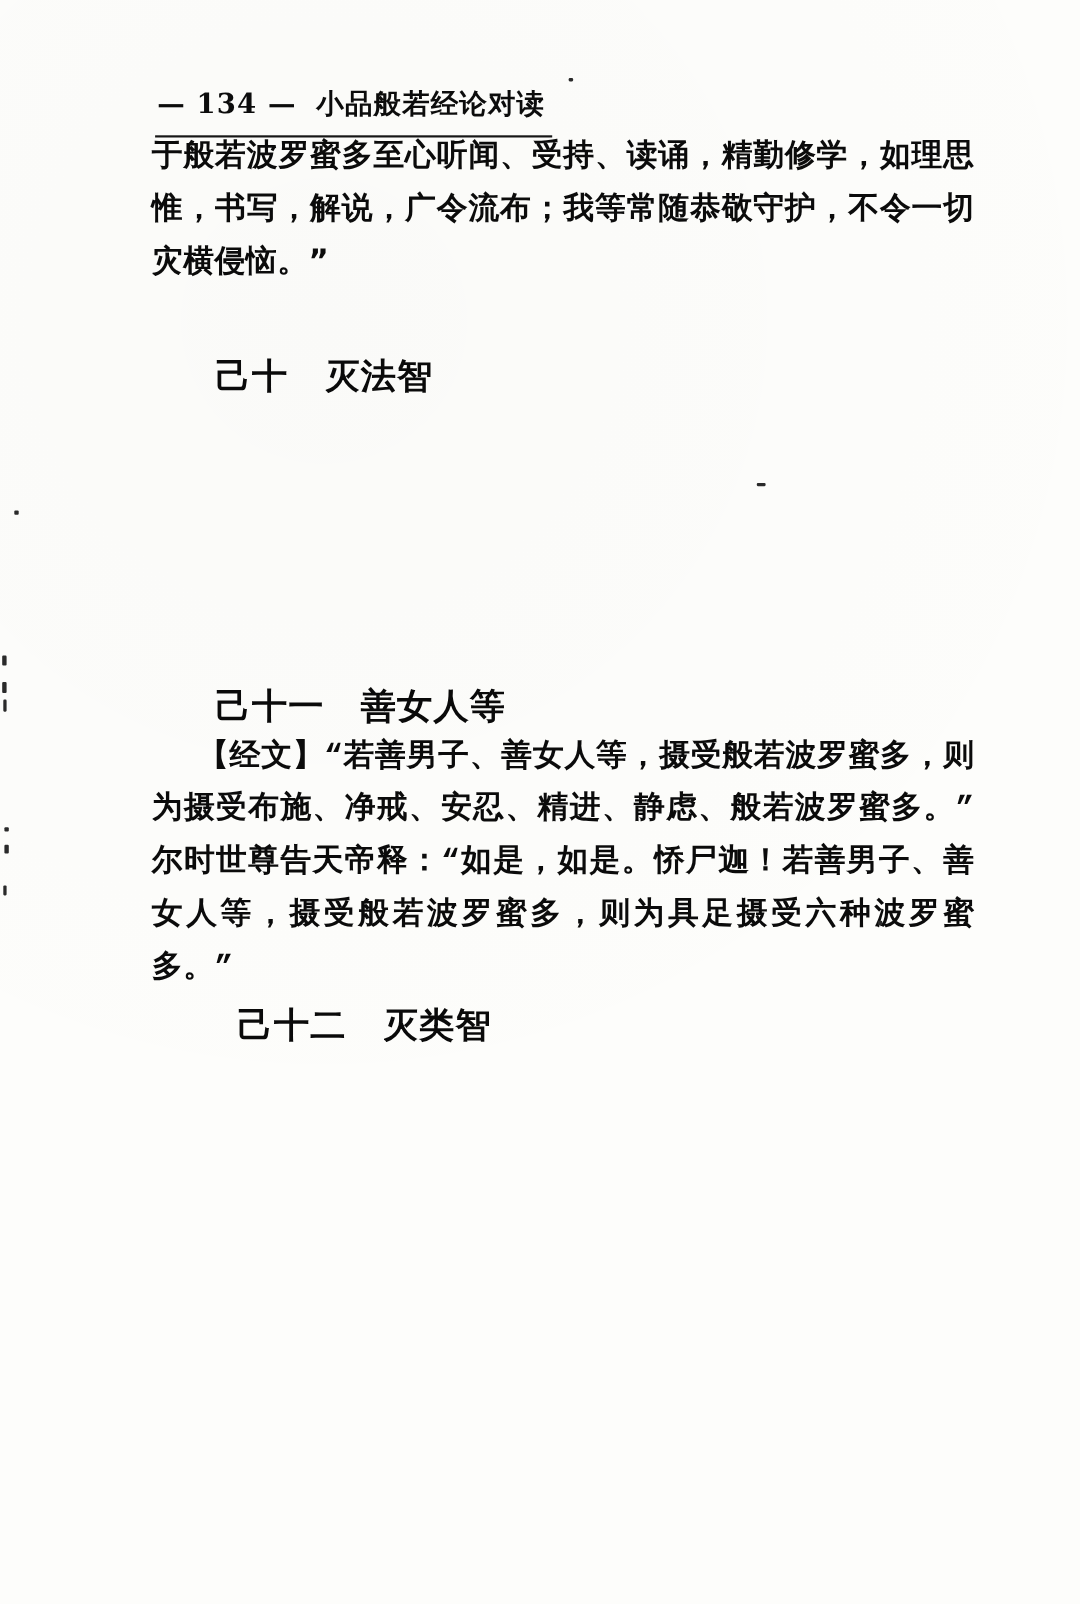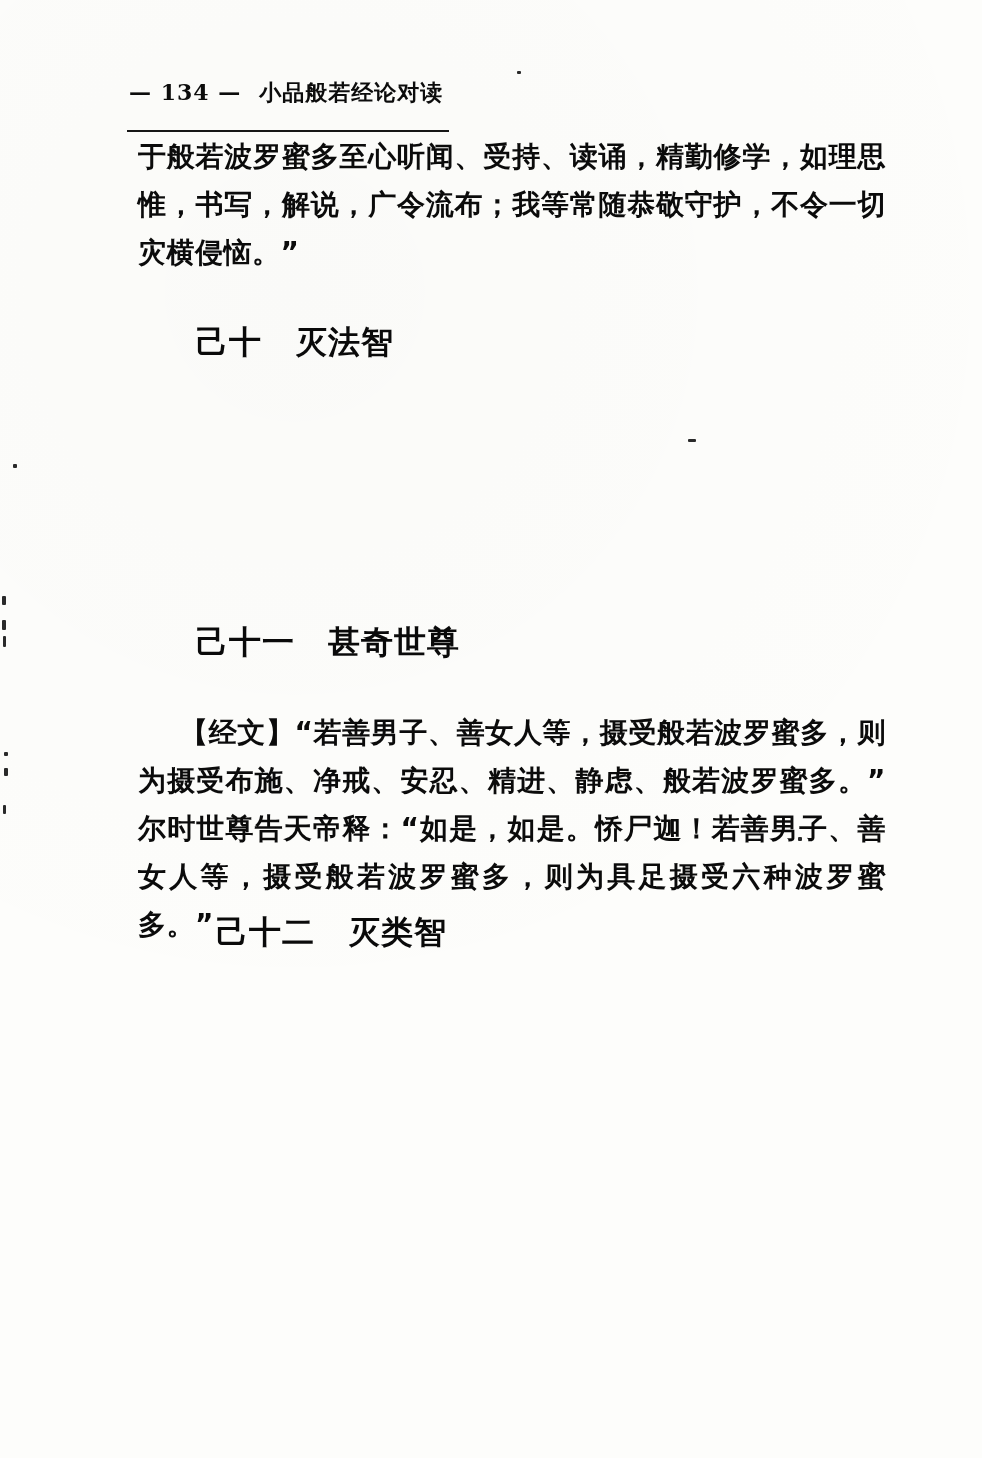--- a/index.html
+++ b/index.html
@@ -19,28 +19,28 @@
     position: absolute;
     inset: 0;
     background:
       radial-gradient(circle at 30% 20%, rgba(0,0,0,0.012), transparent 60%),
       #fdfdfb;
   }
   
   .running-head {
     position: absolute;
     top: 78px;
-    left: 127px;
+    left: 141px;
     font-family: "DejaVu Serif", serif;
-    font-size: 22px;
+    font-size: 25px;
     font-weight: 700;
     letter-spacing: 1px;
     color: #0c0c0c;
     border-bottom: 2px solid #161616;
-    padding: 0 6px 22px 2px;
+    padding: 0 6px 12px 2px;
     white-space: nowrap;
   }
   .running-head .pagenum {
     margin-right: 18px;
   }
   .running-head .booktitle {
     font-family: "DejaVu Sans", sans-serif;
     font-weight: 700;
   }
   
@@ -62,25 +62,25 @@
   .heading {
     position: absolute;
     left: 196px;
     font-size: 32px;
     line-height: 40px;
     font-weight: 700;
     color: #0a0a0a;
     letter-spacing: 1px;
     white-space: nowrap;
   }
-  #para-1 { top: 133px; }
+  #para-1 { top: 117px; }
   #heading-1 { top: 322px; }
   #para-2 { top: 381px; }
   #heading-2 { top: 622px; }
-  #para-3 { top: 709px; }
+  #para-3 { top: 665px; font-family: Liberation Mono, monospace; }
   #heading-3 { top: 912px; margin-left: 20px; }
   #para-4 { top: 958px; }
   
   .speck {
     position: absolute;
     background: #2a2a2a;
     border-radius: 1px;
   }
   .s1 { left: 517px; top: 71px;  width: 4px; height: 3px; }
   .s2 { left: 13px;  top: 464px; width: 4px; height: 4px; }
@@ -100,21 +100,21 @@
 
   <div class="running-head">
     <span class="pagenum">— 134 —</span><span class="booktitle">小品般若经论对读</span>
   </div>
 
   <div id="para-1" class="para">于般若波罗蜜多至心听闻、受持、读诵，精勤修学，如理思惟，书写，解说，广令流布；我等常随恭敬守护，不令一切灾横侵恼。”</div>
 
   <div id="heading-1" class="heading">己十　灭法智</div>
 
 
-  <div id="heading-2" class="heading">己十一　甚奇世尊</div>
+  <div id="heading-2" class="heading">己十一　善女人等</div>
 
   <div id="para-3" class="para indent">【经文】“若善男子、善女人等，摄受般若波罗蜜多，则为摄受布施、净戒、安忍、精进、静虑、般若波罗蜜多。”尔时世尊告天帝释：“如是，如是。㤭尸迦！若善男子、善女人等，摄受般若波罗蜜多，则为具足摄受六种波罗蜜多。”</div>
 
   <div id="heading-3" class="heading">己十二　灭类智</div>
 
 
   <div class="speck s1"></div>
   <div class="speck s2"></div>
   <div class="speck s3"></div>
   <div class="speck s4"></div>

